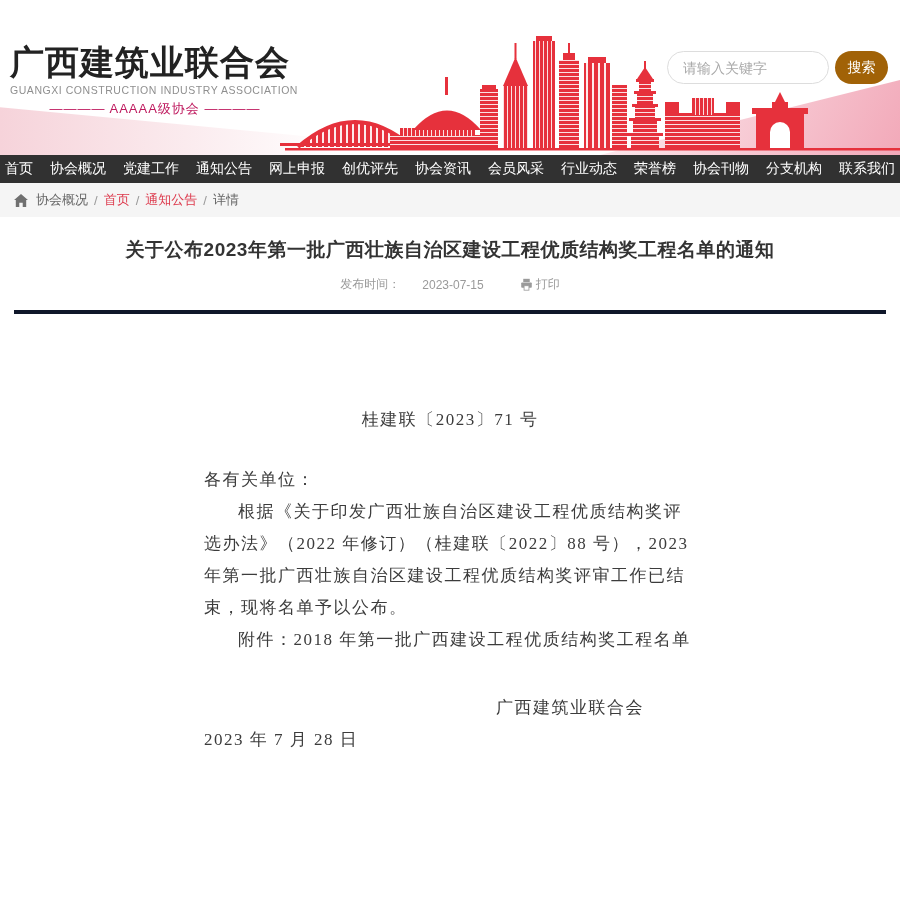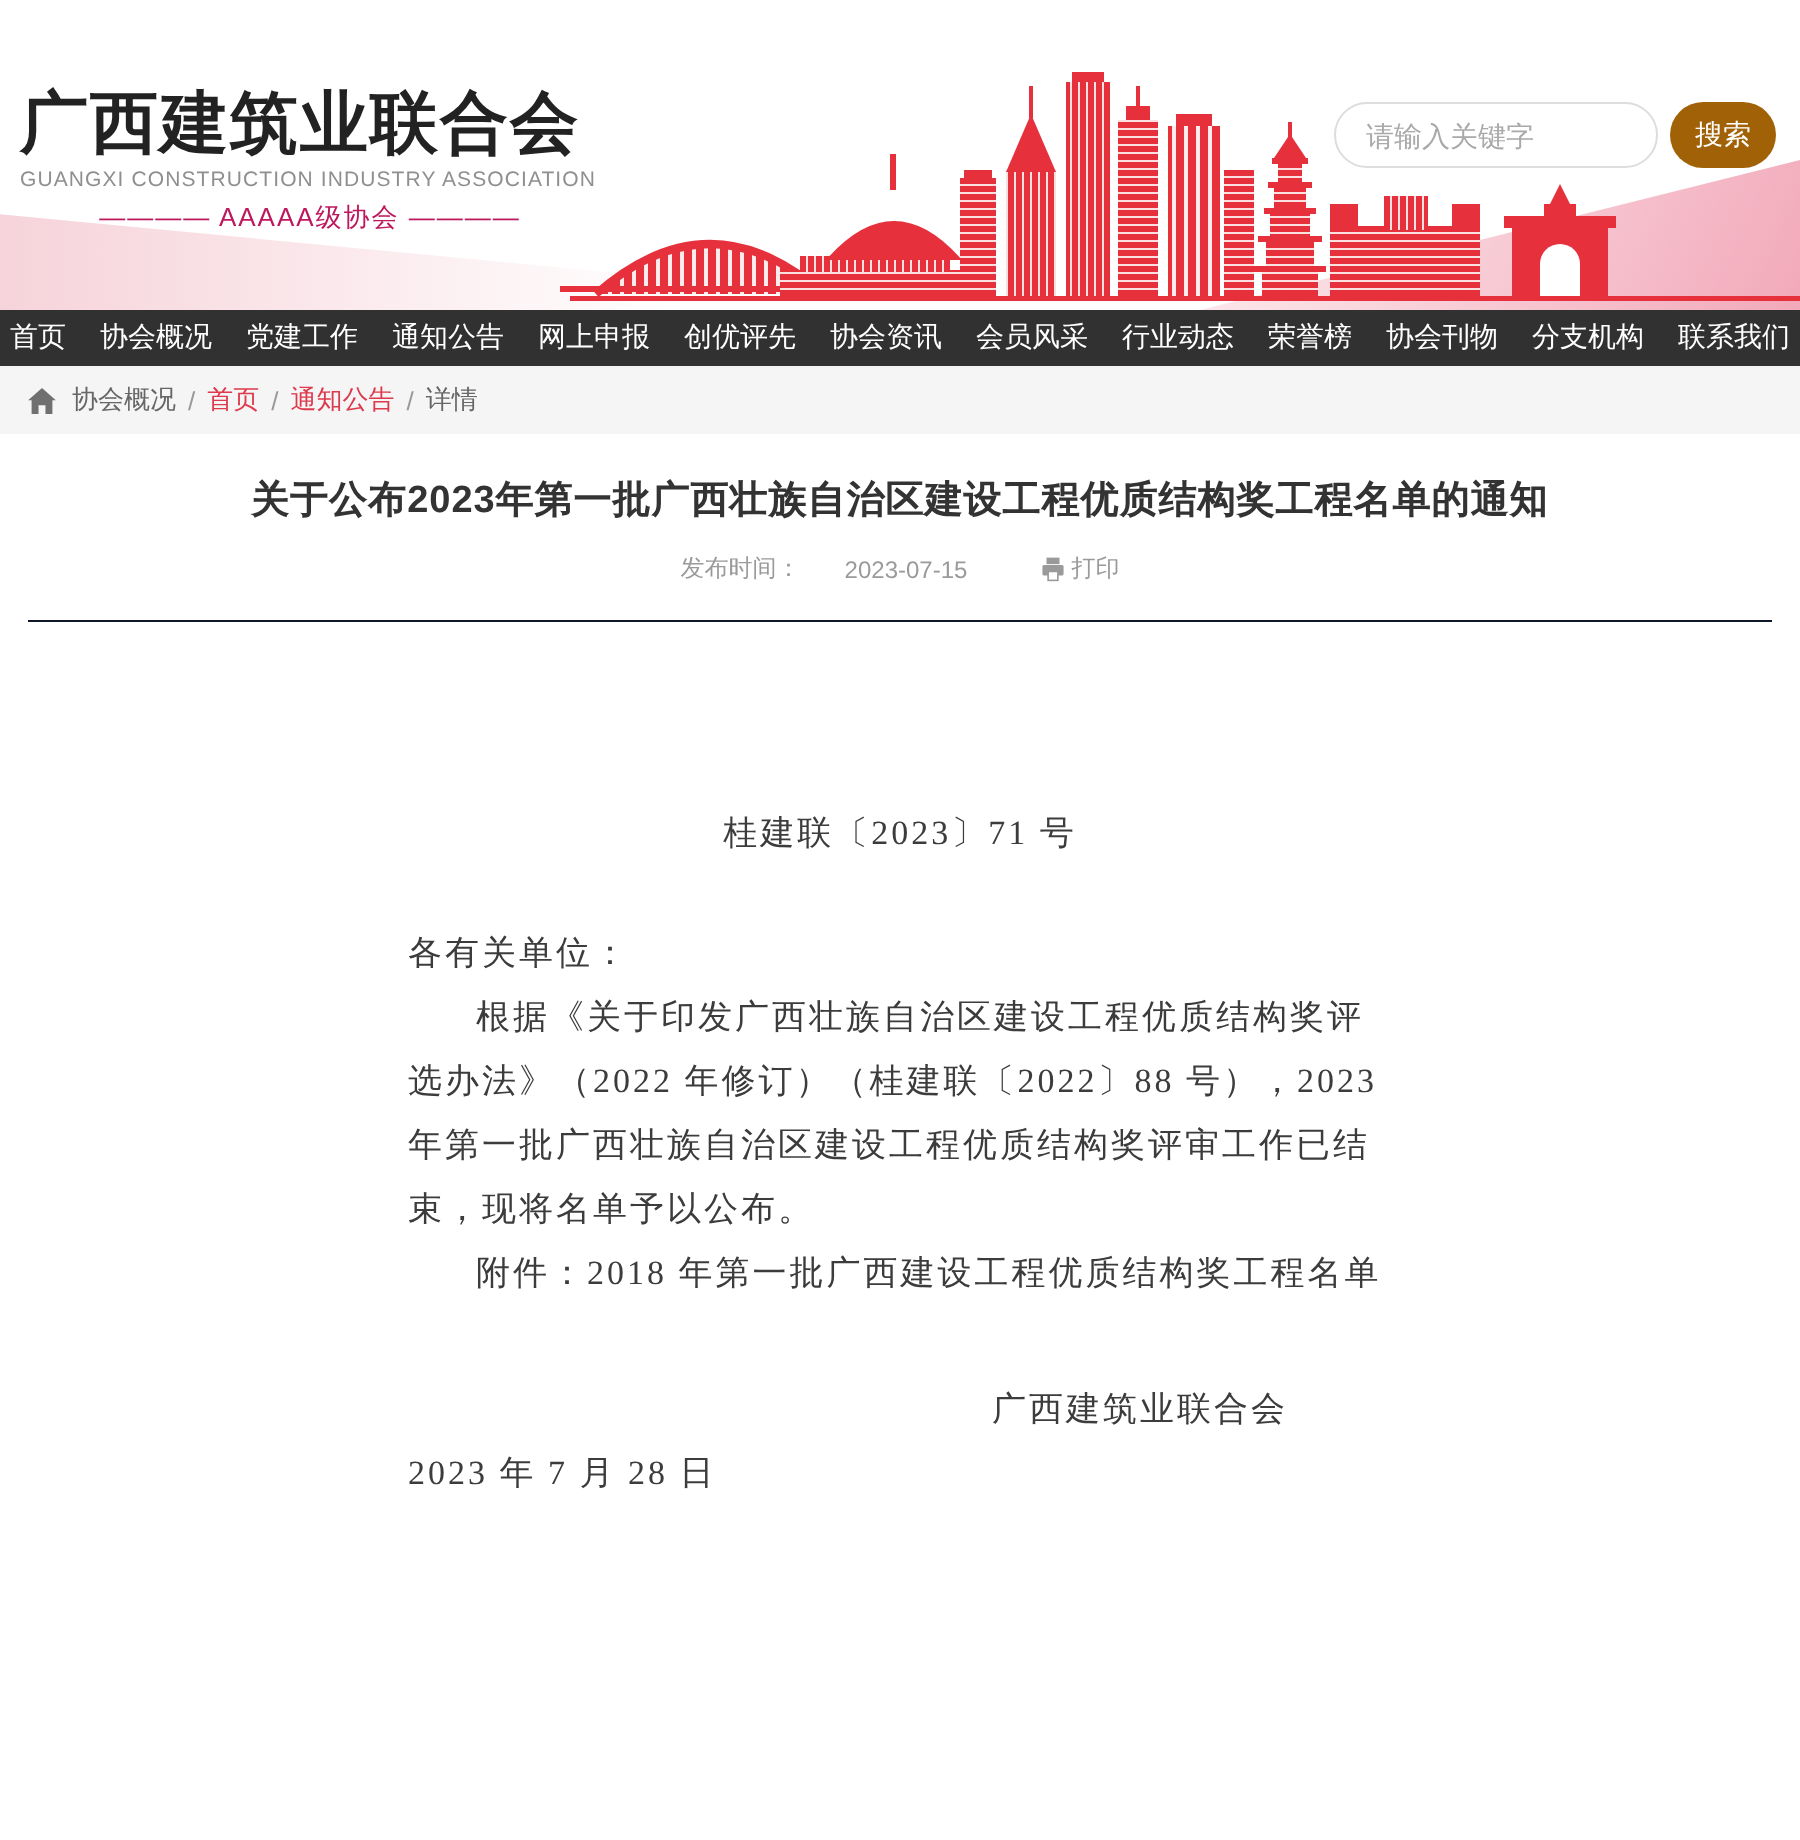--- a/index.html
+++ b/index.html
@@ -41,21 +41,21 @@
   
   .nav { height:28px; background:#313131; display:flex; justify-content:center; align-items:center; gap:9px; }
   .nav a { color:#fff; font-size:14px; text-decoration:none; padding:0 4px; white-space:nowrap; cursor:pointer; }
   
   .breadcrumb { height:34px; background:#f5f5f5; display:flex; align-items:center; padding:0 14px; font-size:13px; color:#666; gap:6px; }
   .breadcrumb .sep { color:#999; }
   .crumb-red { color:#dd3a4d; text-decoration:none; cursor:pointer; }
   .crumb-cur { color:#666; }
   .home-icon { display:inline-flex; margin-right:2px; }
   
-  .article-head { padding-top:20px; margin:0 14px; border-bottom:1px solid #0f172a; padding-bottom:17px; }
+  .article-head { padding-top:20px; margin:0 14px; border-bottom:4px solid #0f172a; padding-bottom:17px; }
   .article-title { text-align:center; font-size:19px; font-weight:bold; color:#333; letter-spacing:.5px; }
   .article-meta { display:flex; justify-content:center; align-items:center; gap:22px; margin-top:13px; font-size:12px; color:#9a9a9a; }
   .print-btn { display:inline-flex; align-items:center; gap:3px; color:#9a9a9a; margin-left:14px; cursor:pointer; }
   
   .doc {
     width:492px; margin:90px auto 0;
     font-family:"Liberation Serif","DejaVu Serif",serif;
     font-size:17px; color:#3c3c3c; letter-spacing:1.5px; line-height:32px;
   }
   .doc-number { text-align:center; }

